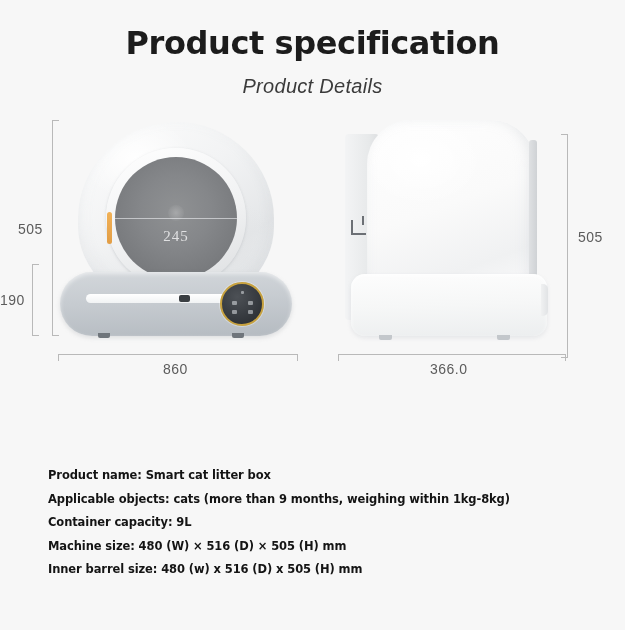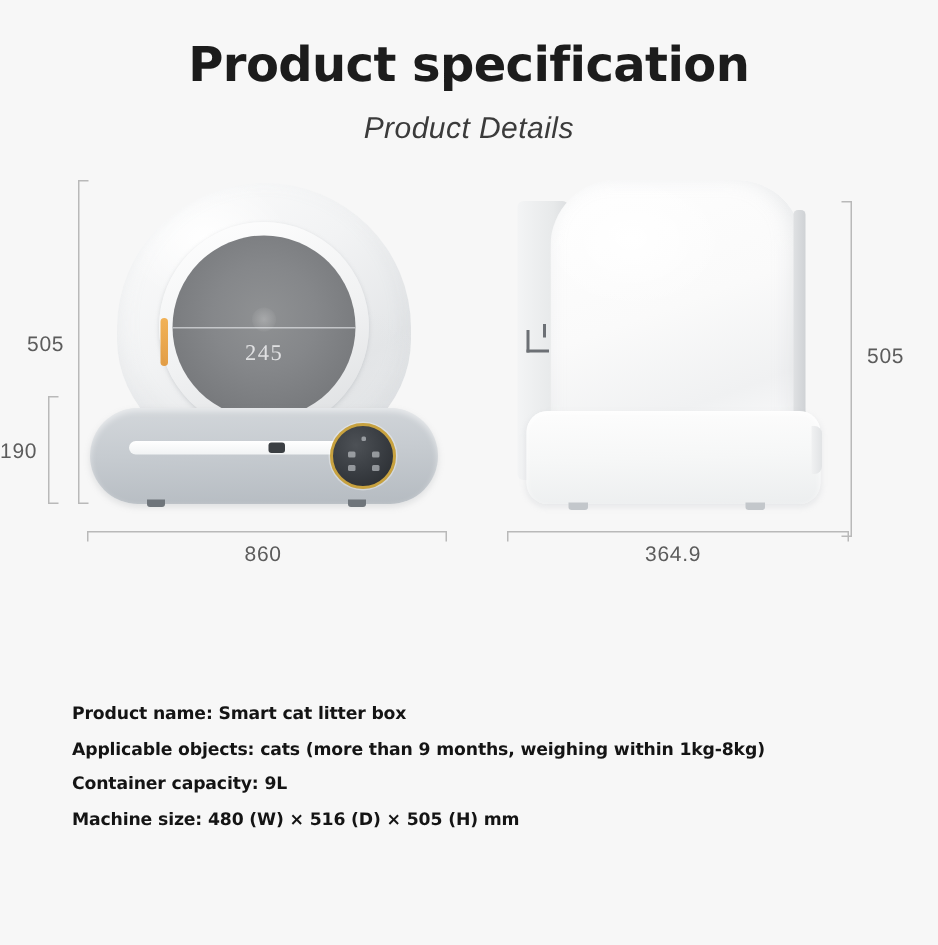--- a/index.html
+++ b/index.html
@@ -390,21 +390,22 @@
   </div>
 
   <div class="dim-vline" style="left:567px; top:18px; height:224px;"></div>
   <div class="tick-h" style="left:561px; top:18px;"></div>
   <div class="tick-h" style="left:561px; top:241px;"></div>
   <div class="dim-label" style="left:578px; top:113px;">505</div>
 
   <div class="dim-hline" style="left:338px; top:238px; width:228px;"></div>
   <div class="tick-v" style="left:338px; top:238px;"></div>
   <div class="tick-v" style="left:565px; top:238px;"></div>
-  <div class="dim-label" style="left:430px; top:245px;">364.9</div>
+  <div class="dim-label" style="left:430px; top:245px;">366.0</div>
 </div>
 
 <div id="spec-list">
   <div class="spec-line">Product name: Smart cat litter box</div>
   <div class="spec-line">Applicable objects: cats (more than 9 months, weighing within 1kg-8kg)</div>
   <div class="spec-line">Container capacity: 9L</div>
   <div class="spec-line">Machine size: 480 (W) × 516 (D) × 505 (H) mm</div>
+  <div class="spec-line">Inner barrel size: 480 (w) x 516 (D) x 505 (H) mm</div>
 </div>
 
 </body></html>

